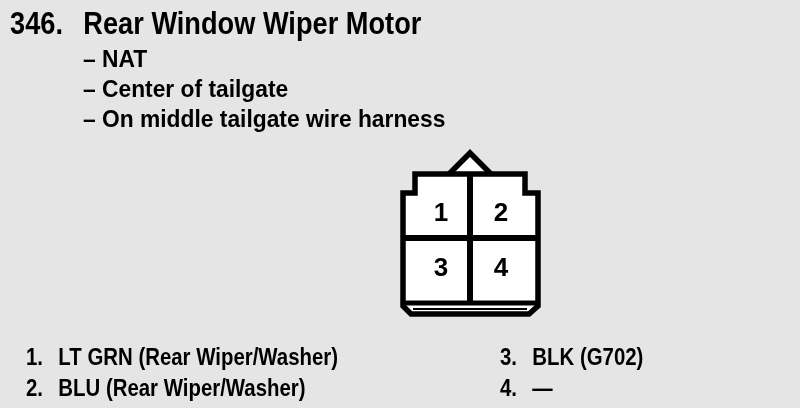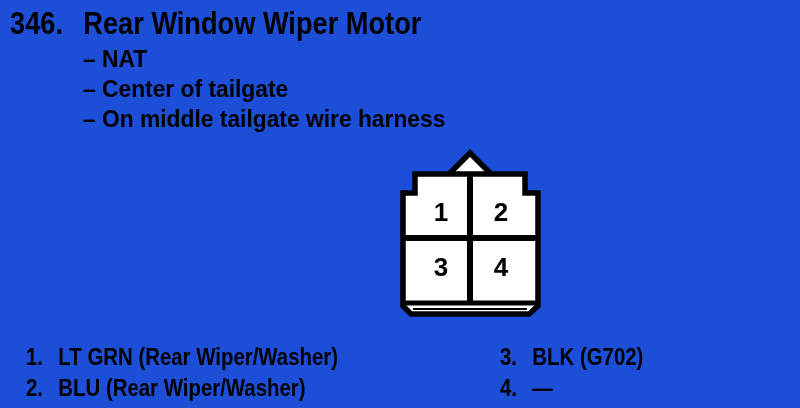--- a/index.html
+++ b/index.html
@@ -4,21 +4,21 @@
 <style>
   html, body {
     margin: 0;
     padding: 0;
     background: #ffffff;
   }
   .page {
     position: relative;
     width: 800px;
     height: 408px;
-    background: #1d4ed8;
+    background: #e5e5e5;
     color: #000000;
     font-family: "Liberation Sans", sans-serif;
     overflow: hidden;
   }
   
   .title {
     position: absolute;
     left: 10px;
     top: 5px;
     display: flex;

